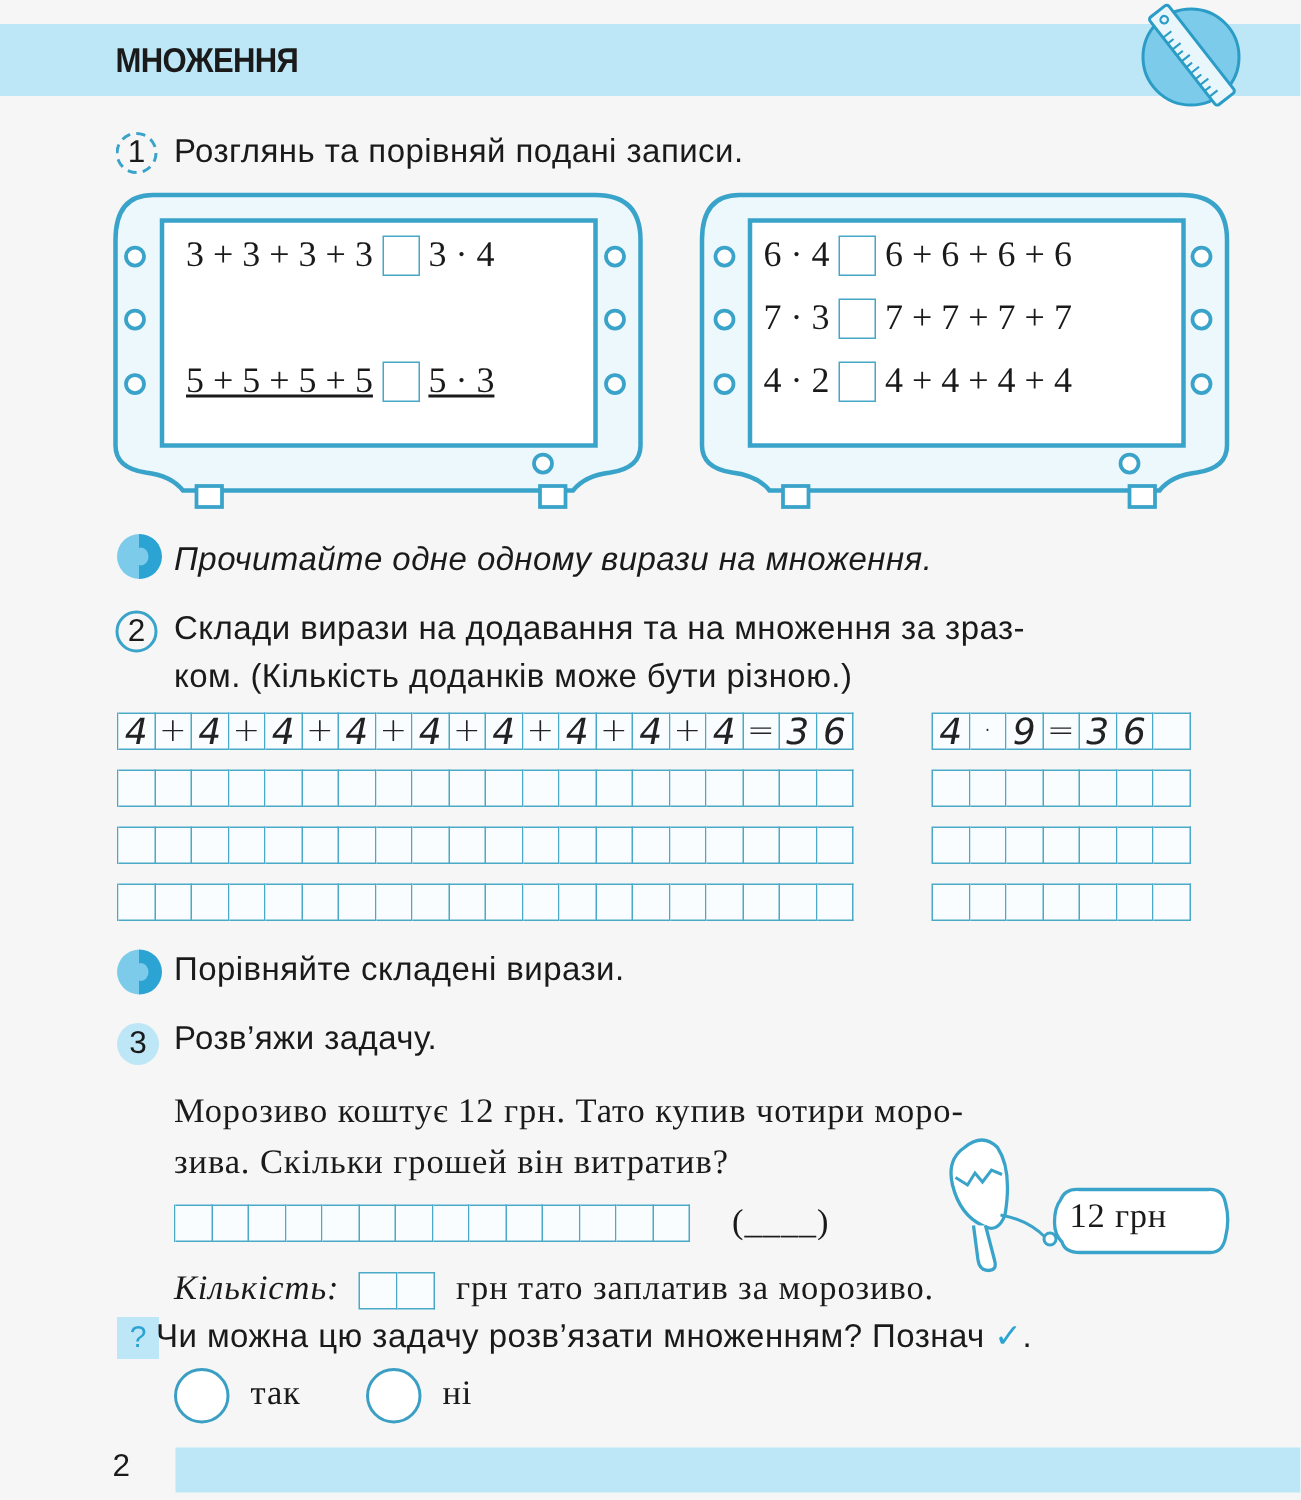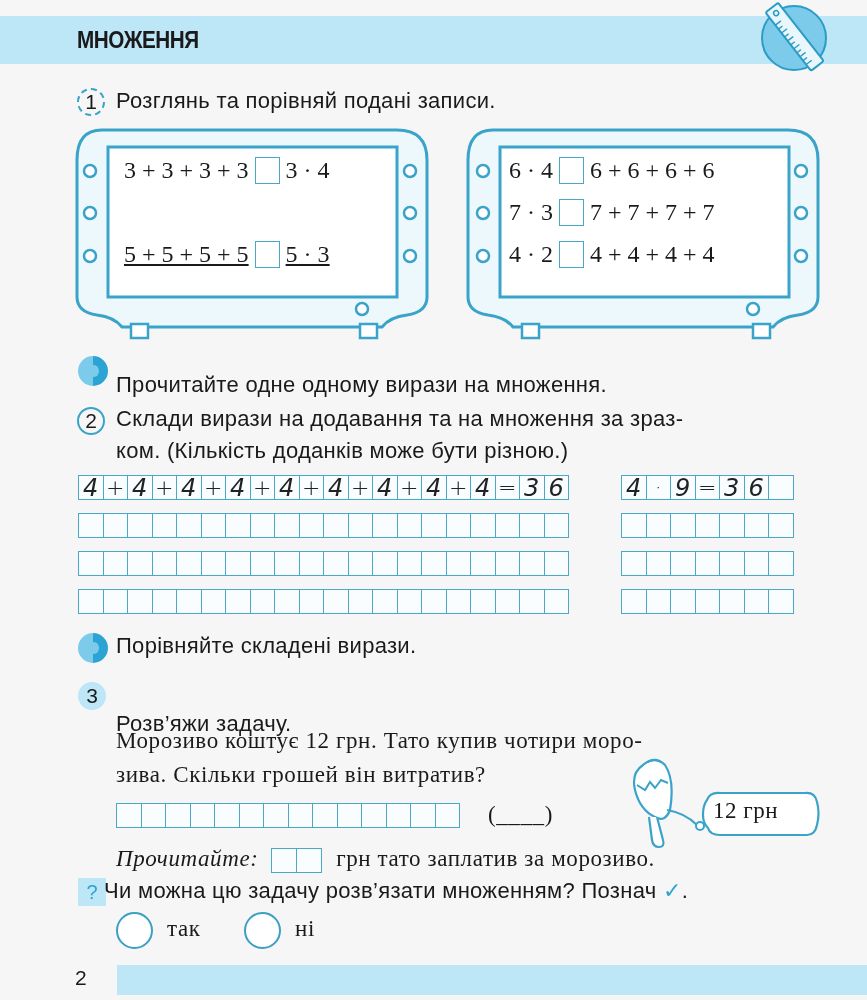--- a/index.html
+++ b/index.html
@@ -121,21 +121,21 @@
     <span>7 + 7 + 7 + 7</span>
   </div>
   <div class="tv-row" style="left:46px;top:114px;">
     <span>4 · 2</span>
     <span class="cmp-box"></span>
     <span>4 + 4 + 4 + 4</span>
   </div>
 </div>
 
 <div class="half-icon" style="left:78px;top:356px;"></div>
-<div class="task-line sans" style="left:116px;top:372px;">Прочитайте одне одному вирази на множення.</div>
+<div class="task-line sans" style="left:116px;top:360px;font-style:italic;">Прочитайте одне одному вирази на множення.</div>
 
 <div class="task-num num-solid sans" style="left:77px;top:407px;">
     <span>2</span>
   </div>
 <div class="task-line sans" style="left:116px;top:406px;">Склади вирази на додавання та на множення за зраз-</div>
 <div class="task-line sans" style="left:116px;top:438px;">ком. (Кількість доданків може бути різною.)</div>
 
 <div class="grid" style="left:78px;top:475px;">
   <div class="cell">4</div>
   <div class="cell op">+</div>
@@ -261,21 +261,21 @@
     <div class="cell"></div>
     <div class="cell"></div>
   </div>
 
 <div class="half-icon" style="left:78px;top:633px;"></div>
 <div class="task-line sans" style="left:116px;top:633px;">Порівняйте складені вирази.</div>
 
 <div class="task-num num-filled sans" style="left:78px;top:682px;">
     <span>3</span>
   </div>
-<div class="task-line sans" style="left:116px;top:679px;margin-top:32px;">Розв’яжи задачу.</div>
+<div class="task-line sans" style="left:116px;top:679px;">Розв’яжи задачу.</div>
 
 <div class="problem" style="left:116px;top:728px;">Морозиво коштує 12 грн. Тато купив чотири моро-</div>
 <div class="problem" style="left:116px;top:762px;">зива. Скільки грошей він витратив?</div>
 
 <div class="grid empty-sol" style="left:116px;top:803px;">
     <div class="cell"></div>
     <div class="cell"></div>
     <div class="cell"></div>
     <div class="cell"></div>
     <div class="cell"></div>
@@ -297,21 +297,21 @@
     <path d="M12 30 L20 35 L25 27 L30 33 L36 25 L43 28" fill="none" stroke="#3aa3c9" stroke-width="2"></path>
     <path d="M32 62 L38 85 Q40 92 34 92 Q28 92 27 85 L24 62" fill="#fff" stroke="#3aa3c9" stroke-width="2.2"></path>
     <path d="M42 55 Q60 58 72 70" fill="none" stroke="#3aa3c9" stroke-width="2"></path>
     <circle cx="75" cy="71" r="4" fill="#fff" stroke="#3aa3c9" stroke-width="2"></circle>
     <path d="M82 45 Q85 37 95 38 H180 Q190 37 192 47 Q195 58 192 70 Q190 80 182 80 H95 Q85 80 83 73 Q78 68 78 60 Q78 50 82 45 Z" fill="#fff" stroke="#3aa3c9" stroke-width="2.2"></path>
   </svg>
   <div style="position:absolute;left:88px;top:43px;font-family:'Liberation Serif',serif;font-size:23px;letter-spacing:0.5px;">12 грн</div>
 </div>
 
 <div class="problem" style="left:116px;top:846px;">
-  <span class="answer-label">Прочитайте:</span>
+  <span class="answer-label">Кількість:</span>
   <span style="display:inline-flex;vertical-align:middle;margin:0 8px 0 6px;border-left:1.5px solid #4aa9c7;">
     <span style="width:25px;height:25px;border:1.5px solid #4aa9c7;border-left:none;background:#f9fdff;display:inline-block;"></span>
     <span style="width:25px;height:25px;border:1.5px solid #4aa9c7;border-left:none;background:#f9fdff;display:inline-block;"></span>
   </span>
   <span>грн тато заплатив за морозиво.</span>
 </div>
 
 <div class="q-badge sans">?</div>
 <div class="task-line sans" style="left:104px;top:878px;">
   <span>Чи можна цю задачу розв’язати множенням? Познач</span>

